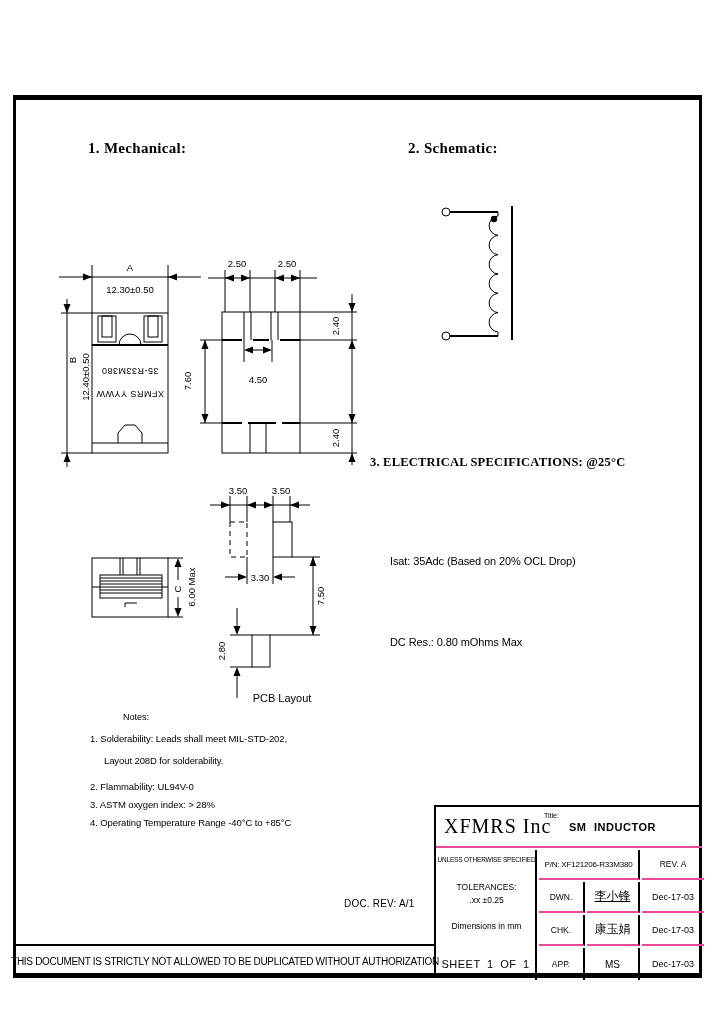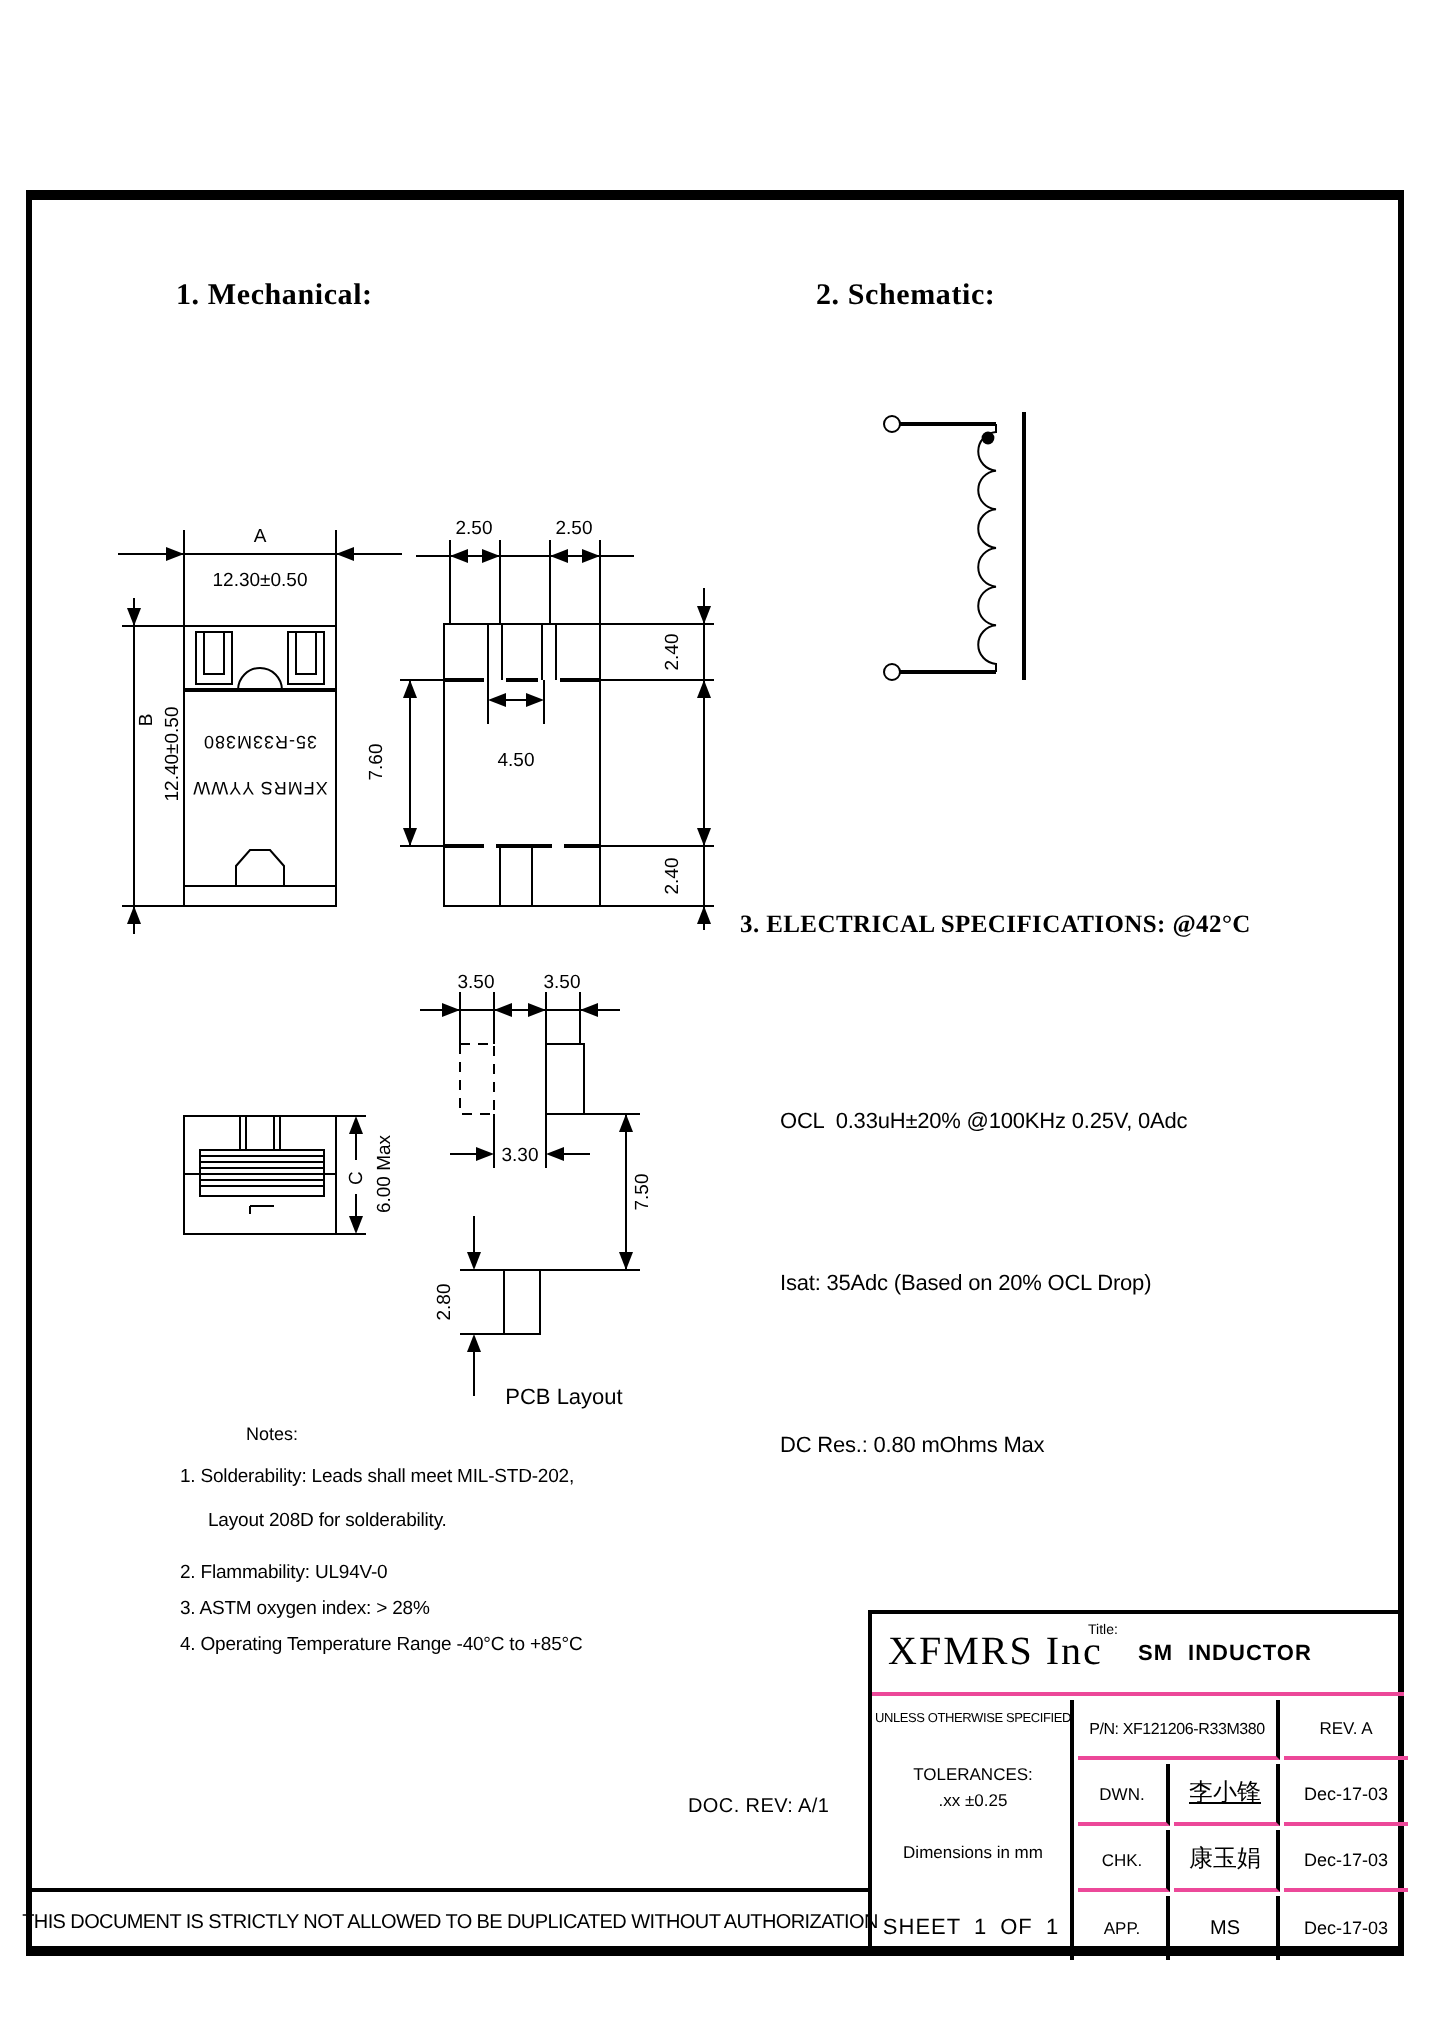--- a/index.html
+++ b/index.html
@@ -42,21 +42,21 @@
   .docrev{font-size:10px;letter-spacing:0.2px;}
 </style>
 </head>
 <body>
 
 <div id="page">
   <div class="abs" id="frame"></div>
 
   <div class="abs h-serif sec-head" style="left:88px;top:140px;">1. Mechanical:</div>
   <div class="abs h-serif sec-head" style="left:408px;top:140px;">2. Schematic:</div>
-  <div class="abs h-serif elec-head" style="left:370px;top:455px;">3. ELECTRICAL SPECIFICATIONS: @42°C</div>
+  <div class="abs h-serif elec-head" style="left:370px;top:455px;">3. ELECTRICAL SPECIFICATIONS: @25°C</div>
 
   <svg style="left:55px;top:255px;" width="150" height="215">
     <g>
       <text x="75" y="16" text-anchor="middle">A</text>
       <line x1="4" y1="22" x2="146" y2="22"></line>
       <path class="arr" d="M37,22 L28,18.5 L28,25.5 Z"></path>
       <path class="arr" d="M113,22 L122,18.5 L122,25.5 Z"></path>
       <line x1="37" y1="10" x2="37" y2="58"></line>
       <line x1="113" y1="10" x2="113" y2="58"></line>
       <text x="75" y="38" text-anchor="middle">12.30±0.50</text>
@@ -228,21 +228,20 @@
       <line x1="37" y1="128" x2="37" y2="146"></line>
       <line x1="37" y1="196" x2="37" y2="218"></line>
       <path class="arr" d="M37,155 L33.5,146 L40.5,146 Z"></path>
       <path class="arr" d="M37,187 L33.5,196 L40.5,196 Z"></path>
       <text x="25" y="171" text-anchor="middle" transform="rotate(-90 25 171)">2.80</text>
     </g>
     <text class="pcb-lab" x="82" y="222" text-anchor="middle">PCB Layout</text>
   </svg>
 
   <div class="abs spec-lines" style="left:390px;top:494px;">
-    <div>OCL  0.33uH±20% @100KHz 0.25V, 0Adc</div>
     <div>Isat: 35Adc (Based on 20% OCL Drop)</div>
     <div>DC Res.: 0.80 mOhms Max</div>
   </div>
 
   <div class="abs notes-title" style="left:75px;top:712px;">Notes:</div>
   <div class="abs notes-line" style="left:90px;top:733px;">1. Solderability: Leads shall meet MIL-STD-202,</div>
   <div class="abs notes-line" style="left:104px;top:755px;">Layout 208D for solderability.</div>
   <div class="abs notes-line" style="left:90px;top:781px;">2. Flammability: UL94V-0</div>
   <div class="abs notes-line" style="left:90px;top:799px;">3. ASTM oxygen index: &gt; 28%</div>
   <div class="abs notes-line" style="left:90px;top:817px;">4. Operating Temperature Range -40°C to +85°C</div>

